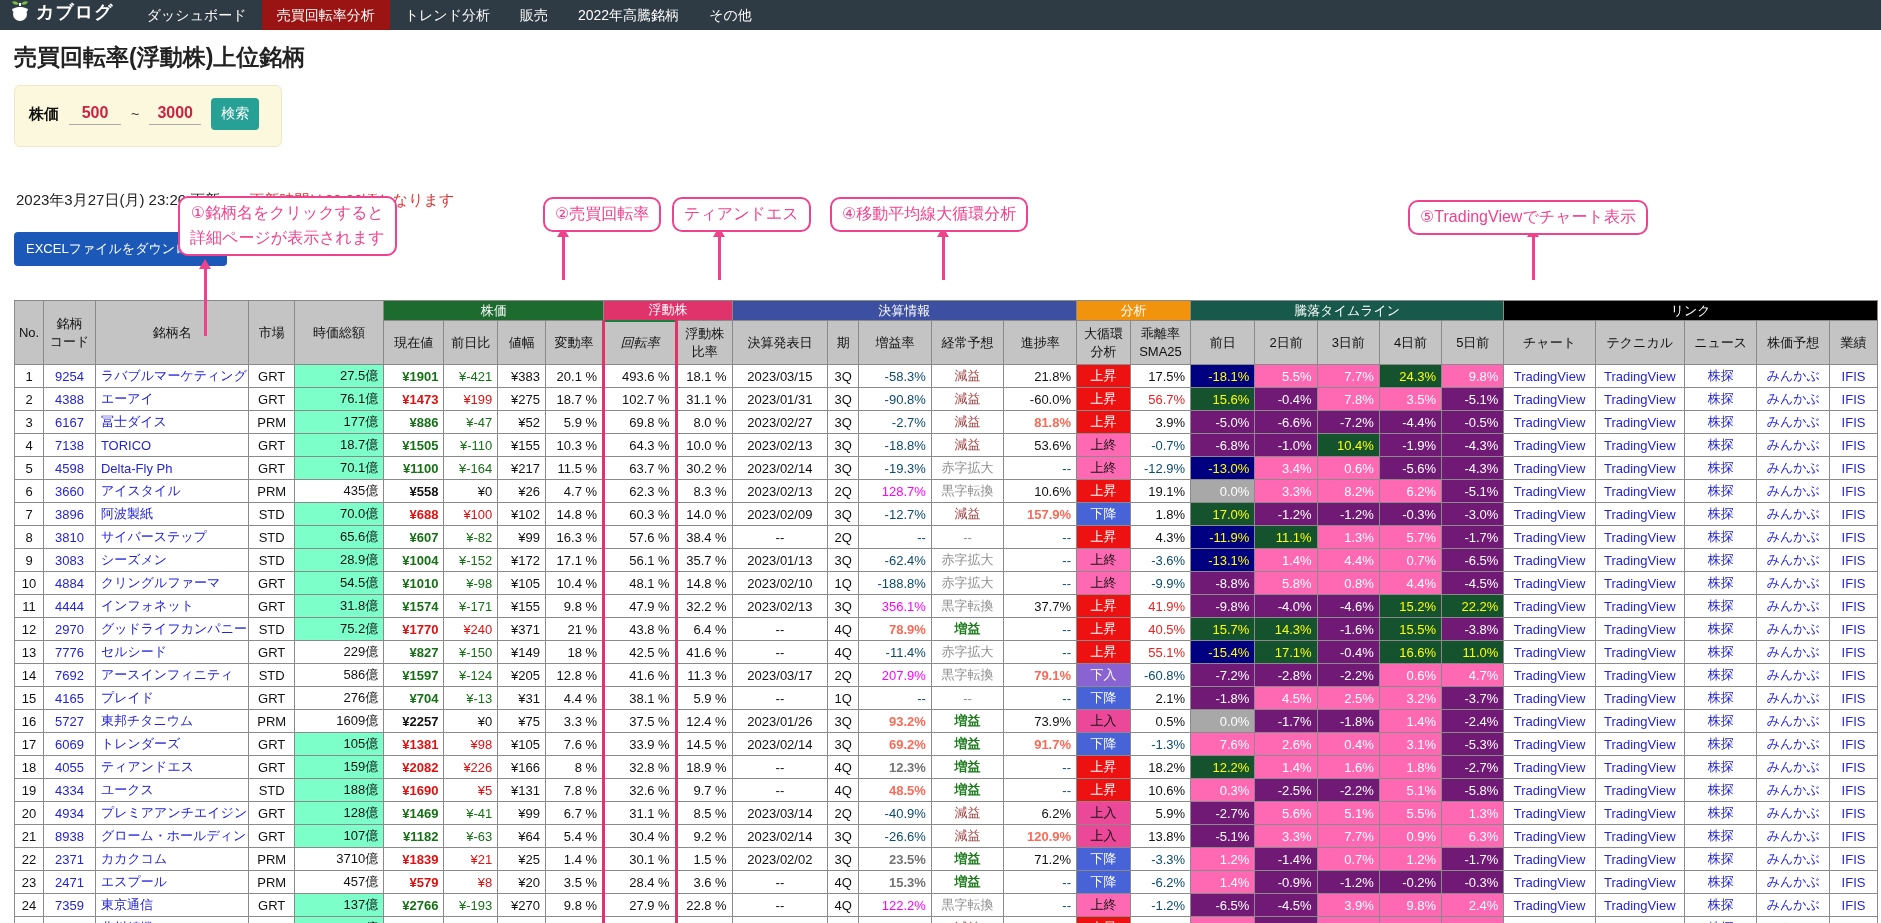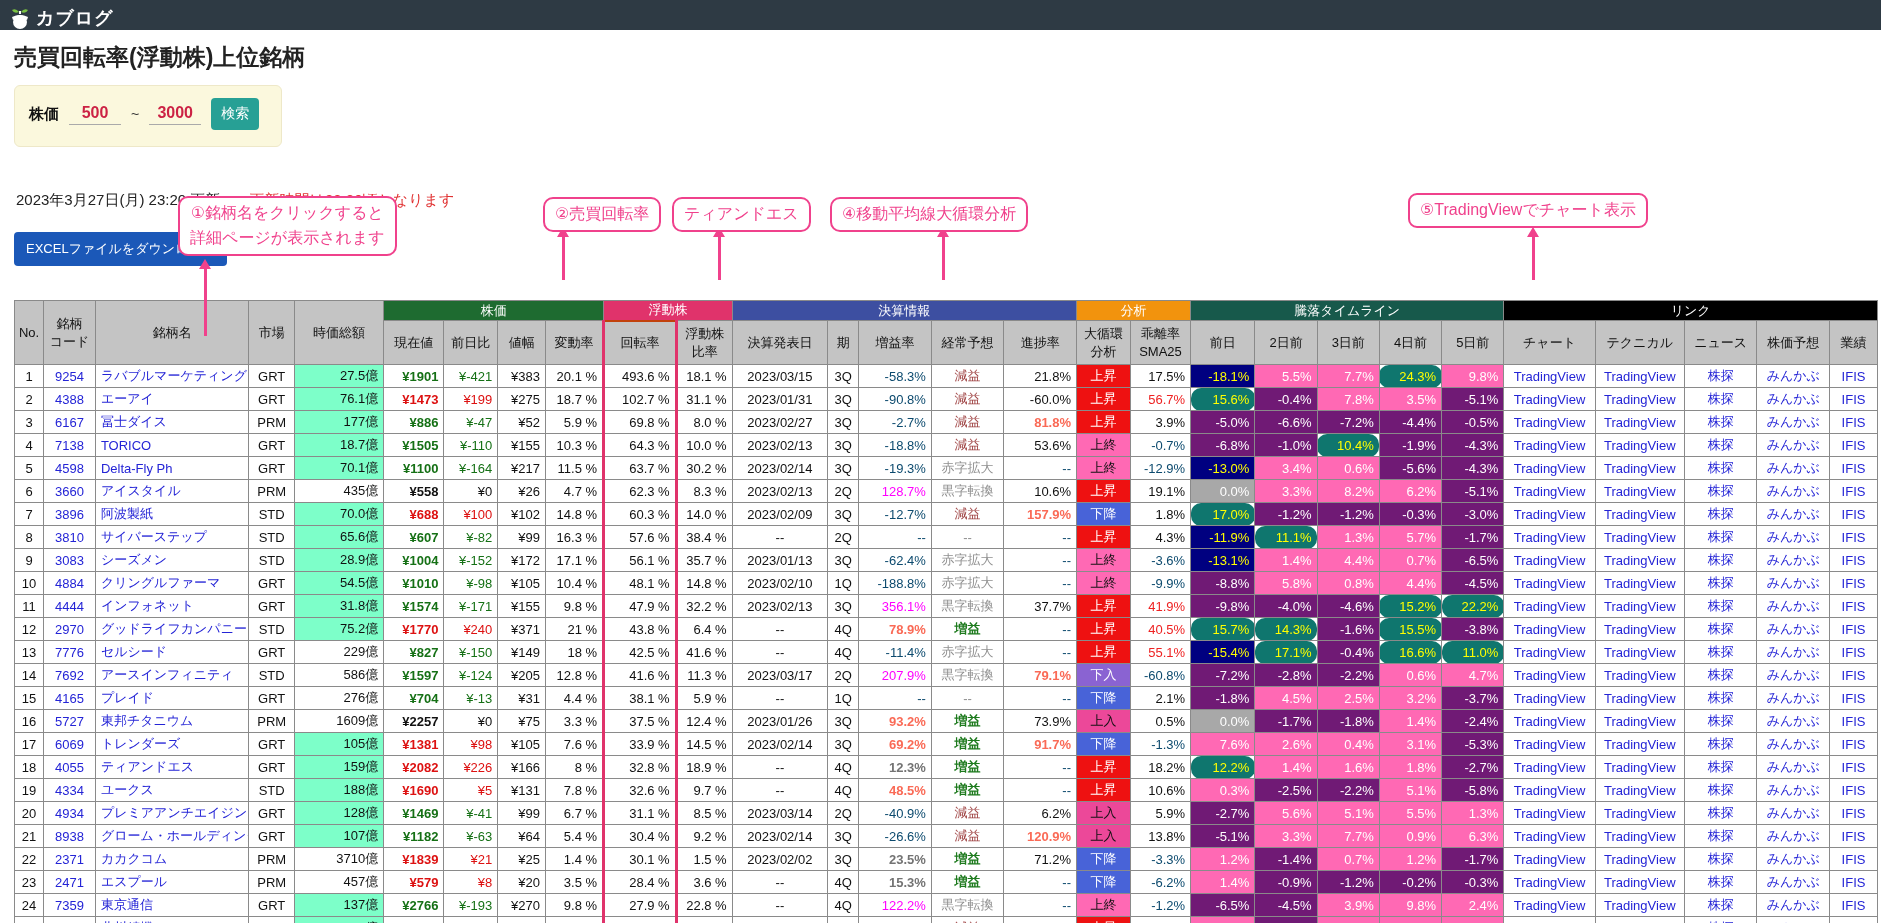--- a/index.html
+++ b/index.html
@@ -3,21 +3,21 @@
 <meta charset="utf-8">
 <style>
   * { box-sizing: border-box; }
   html,body { margin:0; padding:0; }
   body {
     width:1881px; height:923px; position:relative; overflow:hidden;
     background:#fff; font-family:"Liberation Sans","DejaVu Sans",sans-serif; color:#111;
   }
   
   .topnav { height:30px; background:#2e3a44; display:flex; align-items:stretch; color:#fff; }
-  .logo { display:flex; align-items:flex-end; gap:6px; padding:0 18px 0 10px; font-size:18px; font-weight:bold; letter-spacing:1px; }
+  .logo { display:flex; align-items:flex-start; gap:6px; padding:0 18px 0 10px; font-size:18px; font-weight:bold; letter-spacing:1px; }
   .logo svg { display:block; }
   .nav-item { padding:0 15px; line-height:30px; font-size:14px; cursor:pointer; }
   .nav-item.active { background:#9a1414; }
   
   h1 { font-size:23px; font-weight:600; margin:12px 0 12px 14px; color:#222; }
   .search-panel { margin:8px 0 0 14px; width:268px; background:#fbf8dd; border:1px solid #eee8c8; border-radius:6px; padding:12px 14px 16px 14px; display:flex; align-items:center; gap:10px; }
   .search-panel .lbl { font-weight:bold; font-size:15px; }
   .search-panel .val { display:inline-block; min-width:52px; text-align:center; color:#cc2244; font-weight:bold; font-size:16px; border-bottom:1px solid #aaa; padding:0 4px 2px 4px; }
   .search-panel .tilde { font-size:14px; color:#333; }
   .search-btn { background:#27a095; color:#fff; border:none; border-radius:4px; font-size:14px; padding:7px 10px; cursor:pointer; font-family:inherit; }
@@ -48,44 +48,52 @@
   .g-gray { color:#0c4a6e; } .g-magenta { color:#ff00ff; }
   .g-salmon { color:#fa6a56; font-weight:bold; } .g-orange { color:#737373; font-weight:bold; }
   .f-dec { color:#a04545; } .f-inc { color:#1d7a1d; font-weight:bold; } .f-gray { color:#909090; }
   .p-hl { color:#fa6a56; font-weight:bold; }
   .d-neg { color:#0c4a6e; } .d-pos { color:#ee2222; }
   td.cyc { text-align:center; }
   .c-up { background:#ee1111; color:#fff; } .c-upend { background:#ff69b4; color:#111; }
   .c-down { background:#4863d8; color:#fff; } .c-downin { background:#8a63d2; color:#fff; }
   .c-upin { background:#ec4899; color:#111; }
   td.tl { text-align:right; }
-  .tl-red { background:#0f766e; color:#ffff00;border-radius:10px; } .tl-navy { background:#000080; color:#ffff00; }
+  .tl-red { background:#14532d; color:#ffff00; } .tl-navy { background:#000080; color:#ffff00; }
   .tl-pink { background:#ff69b4; color:#fff; } .tl-blue { background:#701a75; color:#fff; }
   .tl-gray { background:#a8a8a8; color:#fff; }
   
   .c-turn { border-left:3px solid #e0336b !important; border-right:3px solid #e0336b !important; }
-  tr.sub th.c-turn { border-top:2px solid #c2410c; }
+  tr.sub th.c-turn { border-top:2px solid #15803d;font-style:italic; }
   tbody tr:last-child td.c-turn { border-bottom:3px solid #e0336b !important; }
 </style>
 </head>
 <body>
 
 <nav class="topnav">
   <div class="logo">
     <span>
       <svg width="20" height="22" viewBox="0 0 20 22">
         <ellipse cx="10" cy="14" rx="7" ry="7" fill="#ffffff"></ellipse>
         <path d="M2 9 Q10 5 18 9 L17 12 Q10 8 3 12 Z" fill="#ffffff"></path>
         <path d="M9 4 Q6 0 2 2 Q4 6 9 4 Z" fill="#7ac143"></path>
         <path d="M11 4 Q14 0 18 2 Q16 6 11 4 Z" fill="#7ac143"></path>
         <rect x="9" y="3" width="2" height="3" fill="#ffffff"></rect>
       </svg>
     </span>
     <span>カブログ</span>
   </div>
+  <div id="nav-items" style="display:flex;">
+      <div class="nav-item">ダッシュボード</div>
+      <div class="nav-item active">売買回転率分析</div>
+      <div class="nav-item">トレンド分析</div>
+      <div class="nav-item">販売</div>
+      <div class="nav-item">2022年高騰銘柄</div>
+      <div class="nav-item">その他</div>
+    </div>
 </nav>
 
 <h1>売買回転率(浮動株)上位銘柄</h1>
 
 <div class="search-panel">
   <span class="lbl">株価</span>
   <span class="val">500</span>
   <span class="tilde">~</span>
   <span class="val">3000</span>
   <button class="search-btn">検索</button>
@@ -932,15 +940,15 @@
 <div id="annos">
     <div class="anno" style="left: 178px; top: 196px;">①銘柄名をクリックすると
 詳細ページが表示されます</div>
     <div class="anno-arrow" style="left: 204px; top: 262px; height: 74px;"></div>
     <div class="anno" style="left: 543px; top: 197px;">②売買回転率</div>
     <div class="anno-arrow" style="left: 562px; top: 230px; height: 50px;"></div>
     <div class="anno" style="left: 672px; top: 197px;">ティアンドエス</div>
     <div class="anno-arrow" style="left: 718px; top: 230px; height: 50px;"></div>
     <div class="anno" style="left: 830px; top: 197px;">④移動平均線大循環分析</div>
     <div class="anno-arrow" style="left: 942px; top: 230px; height: 50px;"></div>
-    <div class="anno" style="left: 1408px; top: 193px; border-radius: 9px;">⑤TradingViewでチャート表示</div>
+    <div class="anno" style="left: 1408px; top: 200px;">⑤TradingViewでチャート表示</div>
     <div class="anno-arrow" style="left: 1532px; top: 230px; height: 50px;"></div>
   </div>
 
 </body></html>

